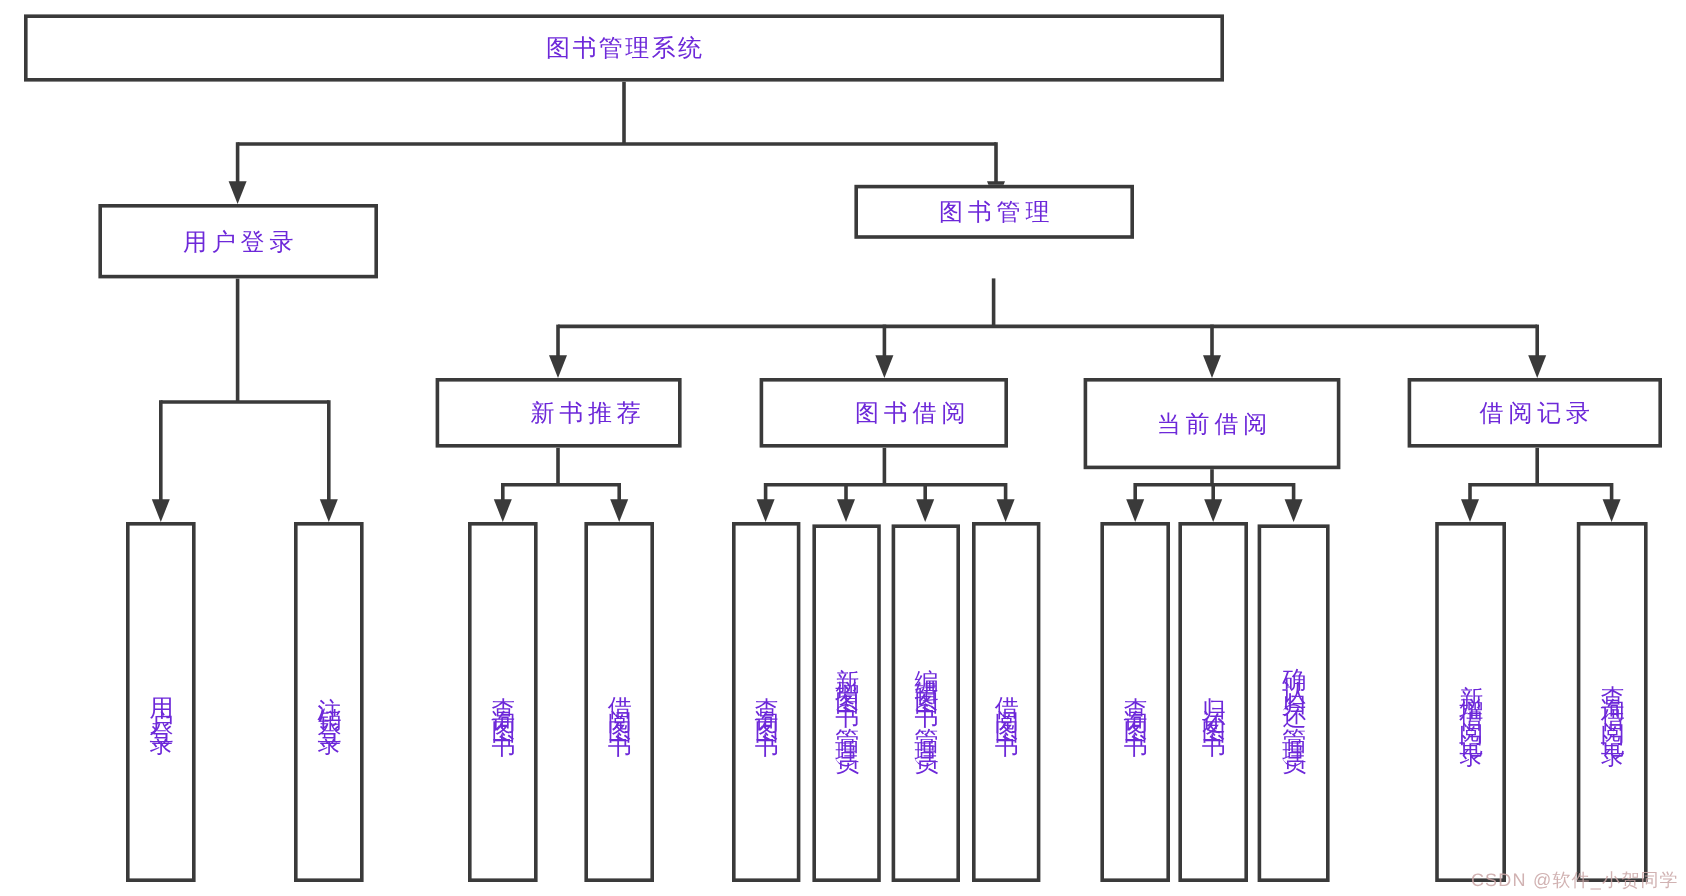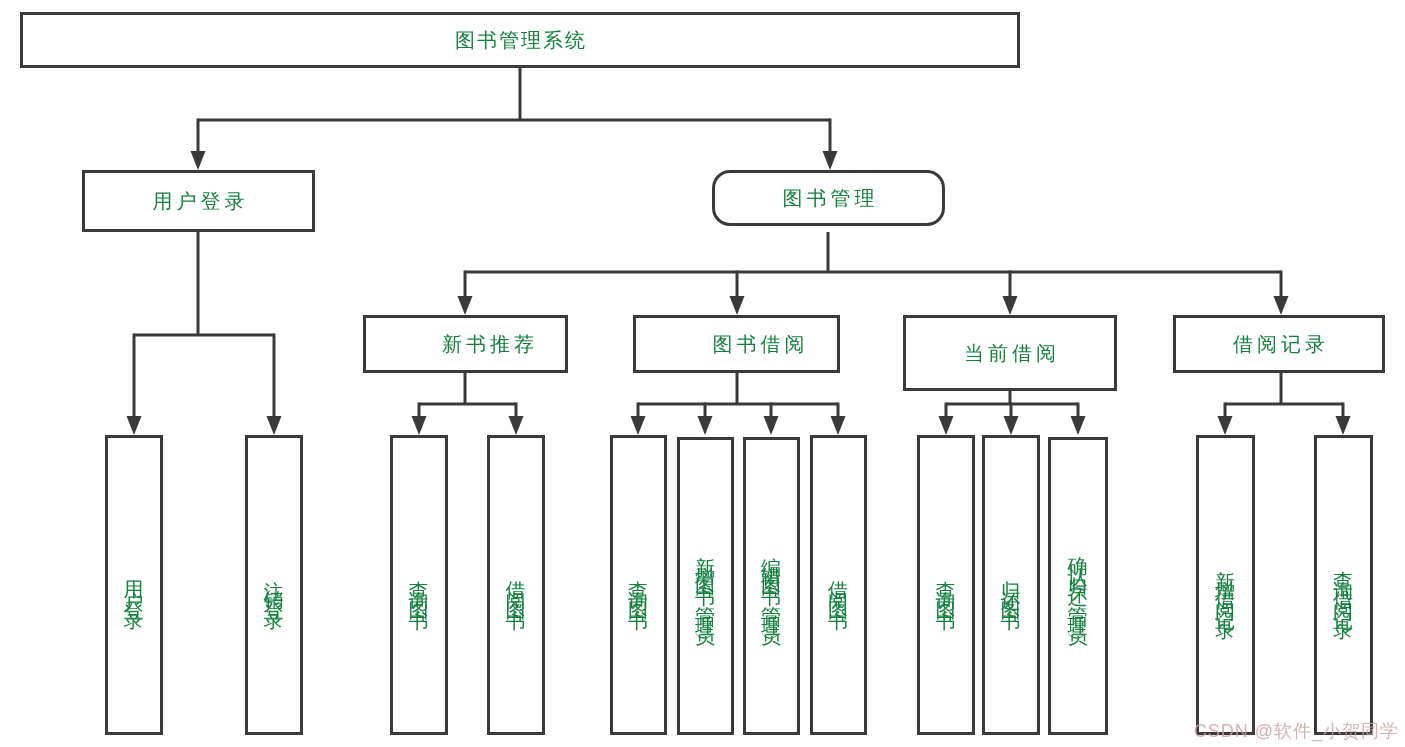--- a/index.html
+++ b/index.html
@@ -10,36 +10,36 @@
     font-family:"Liberation Sans","DejaVu Sans",sans-serif;
     overflow:hidden;
   }
   #wires{position:absolute;left:0;top:0;z-index:0;}
   .node{
     position:absolute;
     box-sizing:border-box;
     background:#ffffff;
     border:3px solid #3a3a3a;
     display:flex;align-items:center;justify-content:center;
-    color:#15803d;
+    color:#6d28d9;
     z-index:1;
   }
   .node.h{font-size:20px;letter-spacing:4px;text-indent:4px;white-space:nowrap;}
   .node.root{font-size:20px;letter-spacing:2px;text-indent:2px;}
   .node.leaf{
     writing-mode:vertical-rl;
     font-size:20px;
     letter-spacing:10px;
     line-height:1.0;
   }
   #watermark{
     position:absolute;
     right:6px;bottom:4px;
     z-index:2;
-    font-size:18px;
+    font-size:15px;
     letter-spacing:1px;
     color:rgba(201,164,164,0.85);
     white-space:nowrap;
   }
 </style>
 </head>
 <body>
 
 <div id="stage">
 
@@ -105,21 +105,21 @@
       <path d="M1003.5 416 L1018.5 416 L1011 435 Z"></path>
       <path d="M1070.5 416 L1085.5 416 L1078 435 Z"></path>
       <path d="M1217.5 416 L1232.5 416 L1225 435 Z"></path>
       <path d="M1335.5 416 L1350.5 416 L1343 435 Z"></path>
     </g>
   </svg>
 
   <div class="node root" style="left:20px;top:12px;width:1000px;height:56px;">图书管理系统</div>
 
   <div class="node h" style="left:82px;top:170px;width:233px;height:62px;">用户登录</div>
-  <div class="node h" style="left:712px;top:170px;width:233px;height:56px;border-radius:18px;">图书管理</div>
+  <div class="node h" style="left:712px;top:154px;width:233px;height:45px;">图书管理</div>
 
   <div class="node h" style="left:363px;top:315px;width:205px;height:58px;padding-left:45px;">新书推荐</div>
   <div class="node h" style="left:633px;top:315px;width:207px;height:58px;padding-left:44px;">图书借阅</div>
   <div class="node h" style="left:903px;top:315px;width:214px;height:76px;">当前借阅</div>
   <div class="node h" style="left:1173px;top:315px;width:212px;height:58px;">借阅记录</div>
 
   <div class="node leaf" style="left:105px;top:435px;width:58px;height:300px;">用户登录</div>
   <div class="node leaf" style="left:245px;top:435px;width:58px;height:300px;">注销登录</div>
 
   <div class="node leaf" style="left:390px;top:435px;width:58px;height:300px;">查询图书</div>

